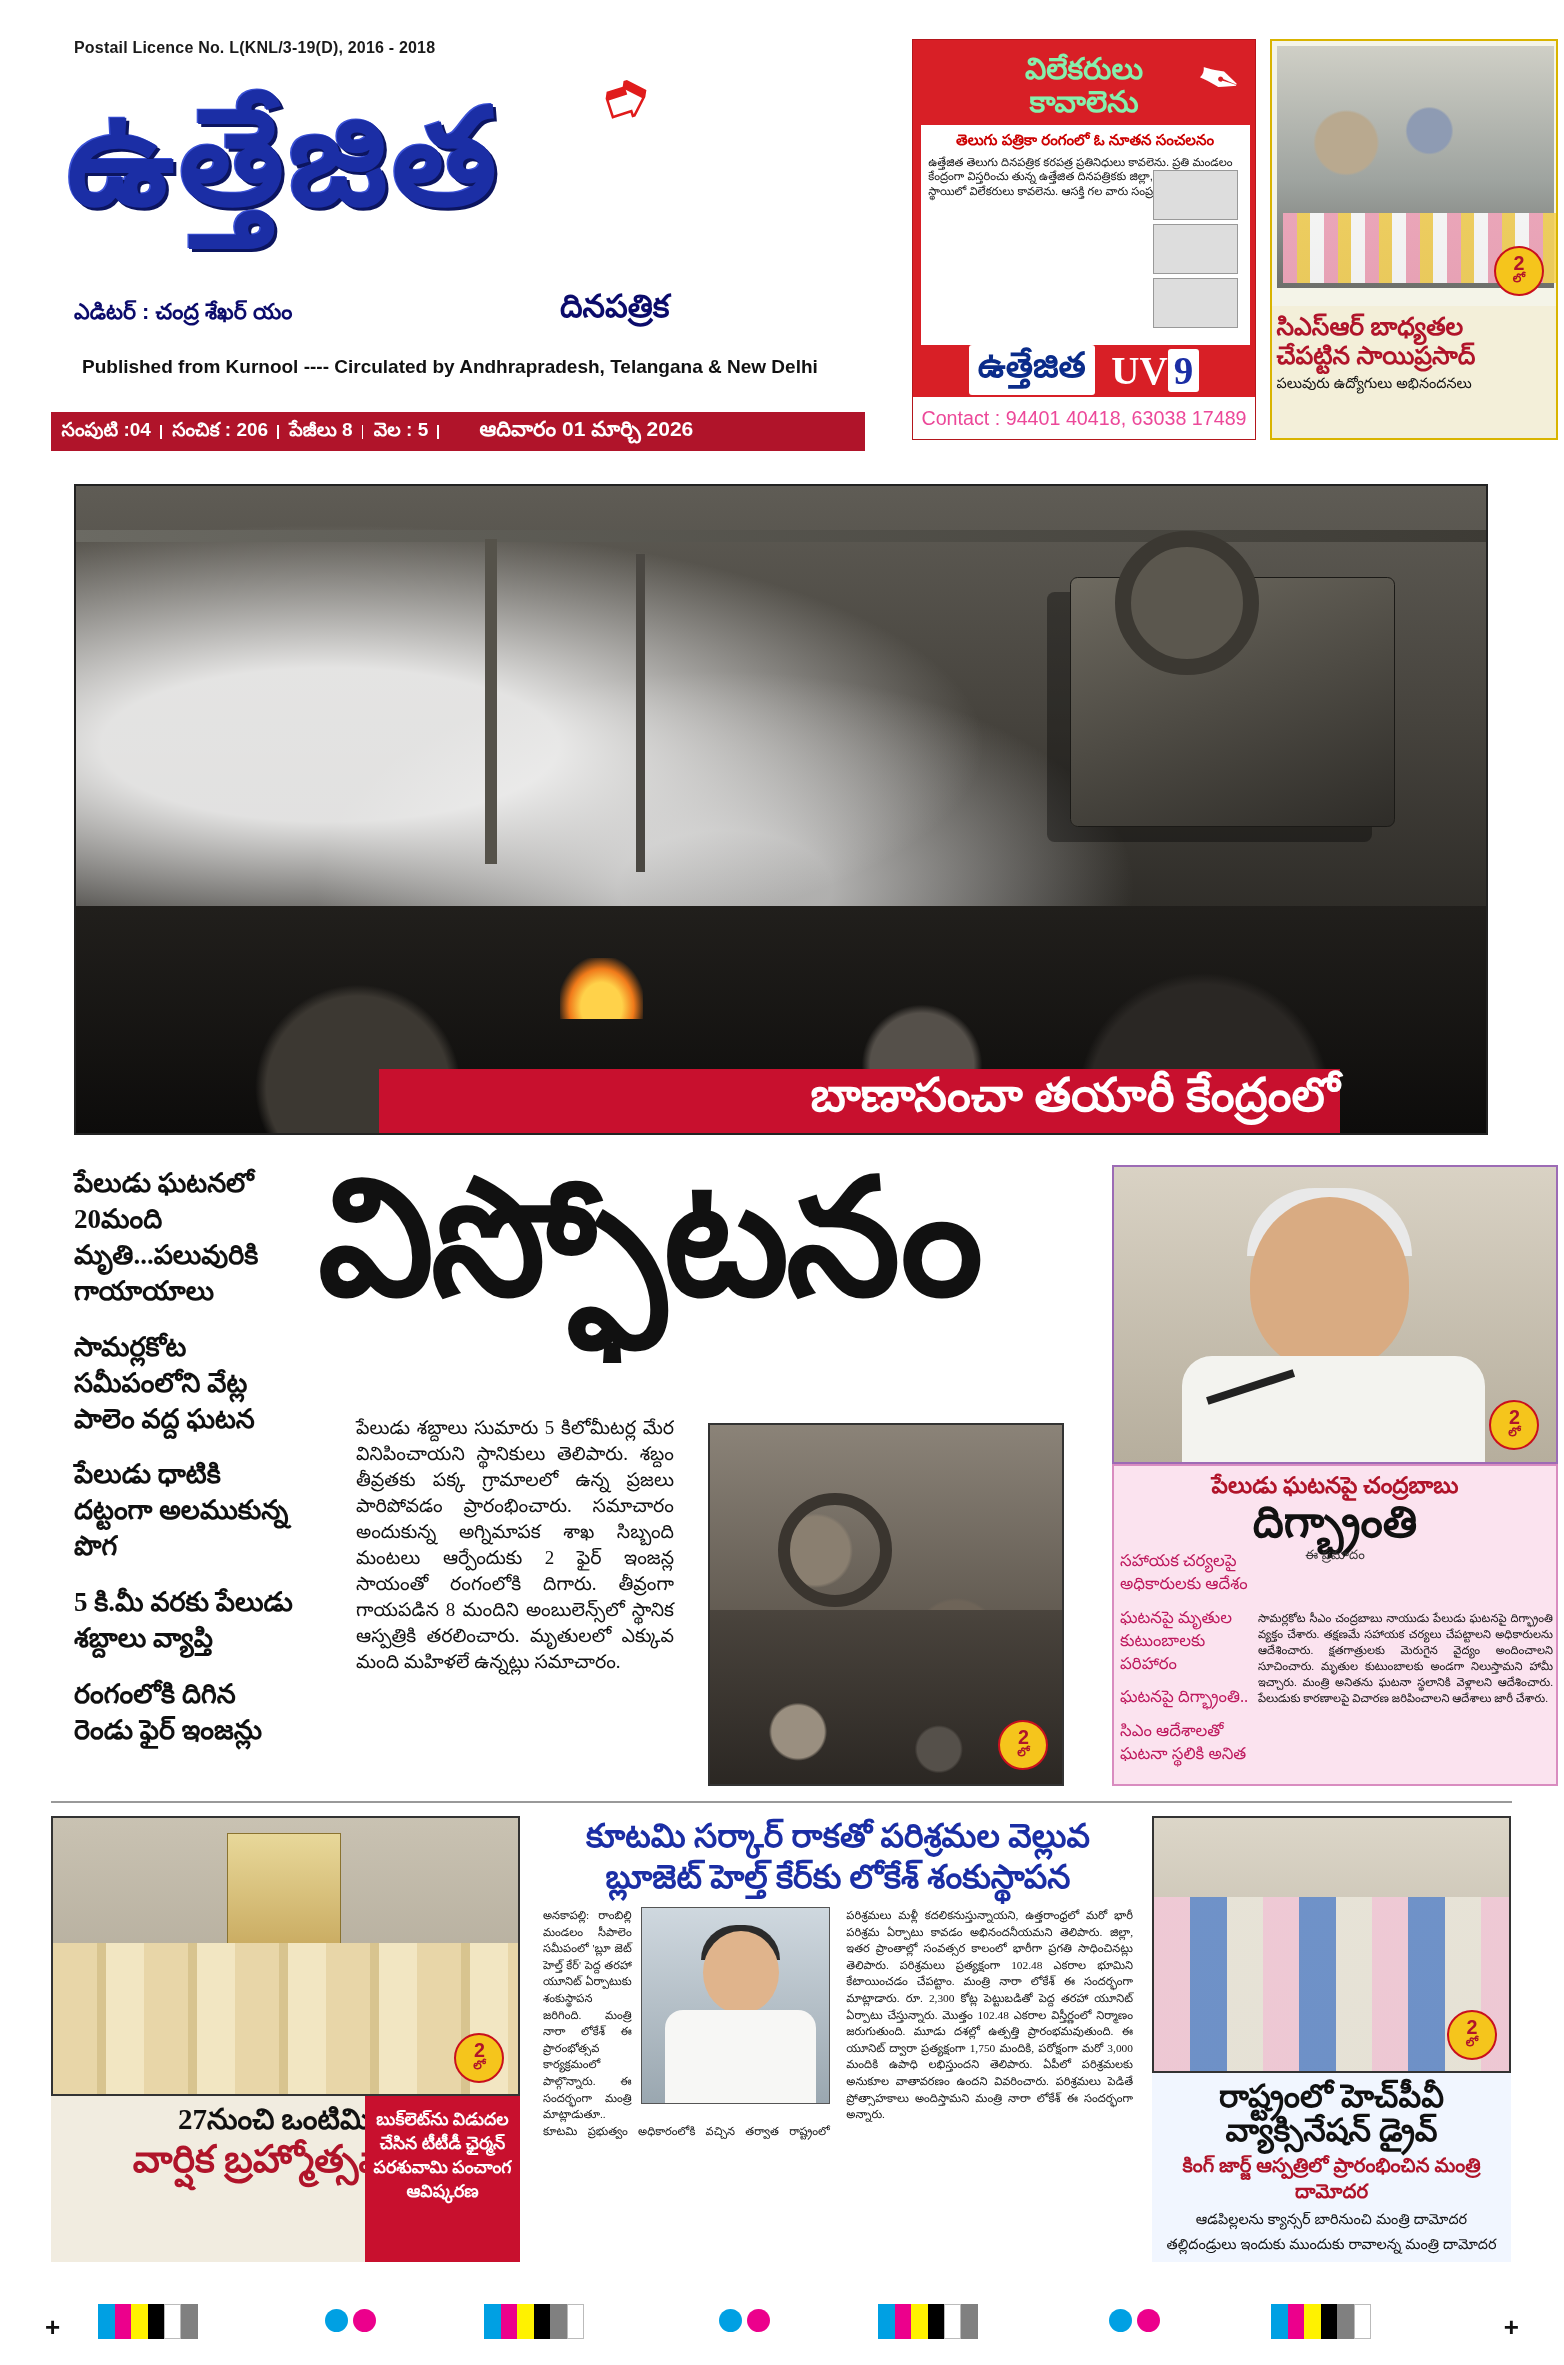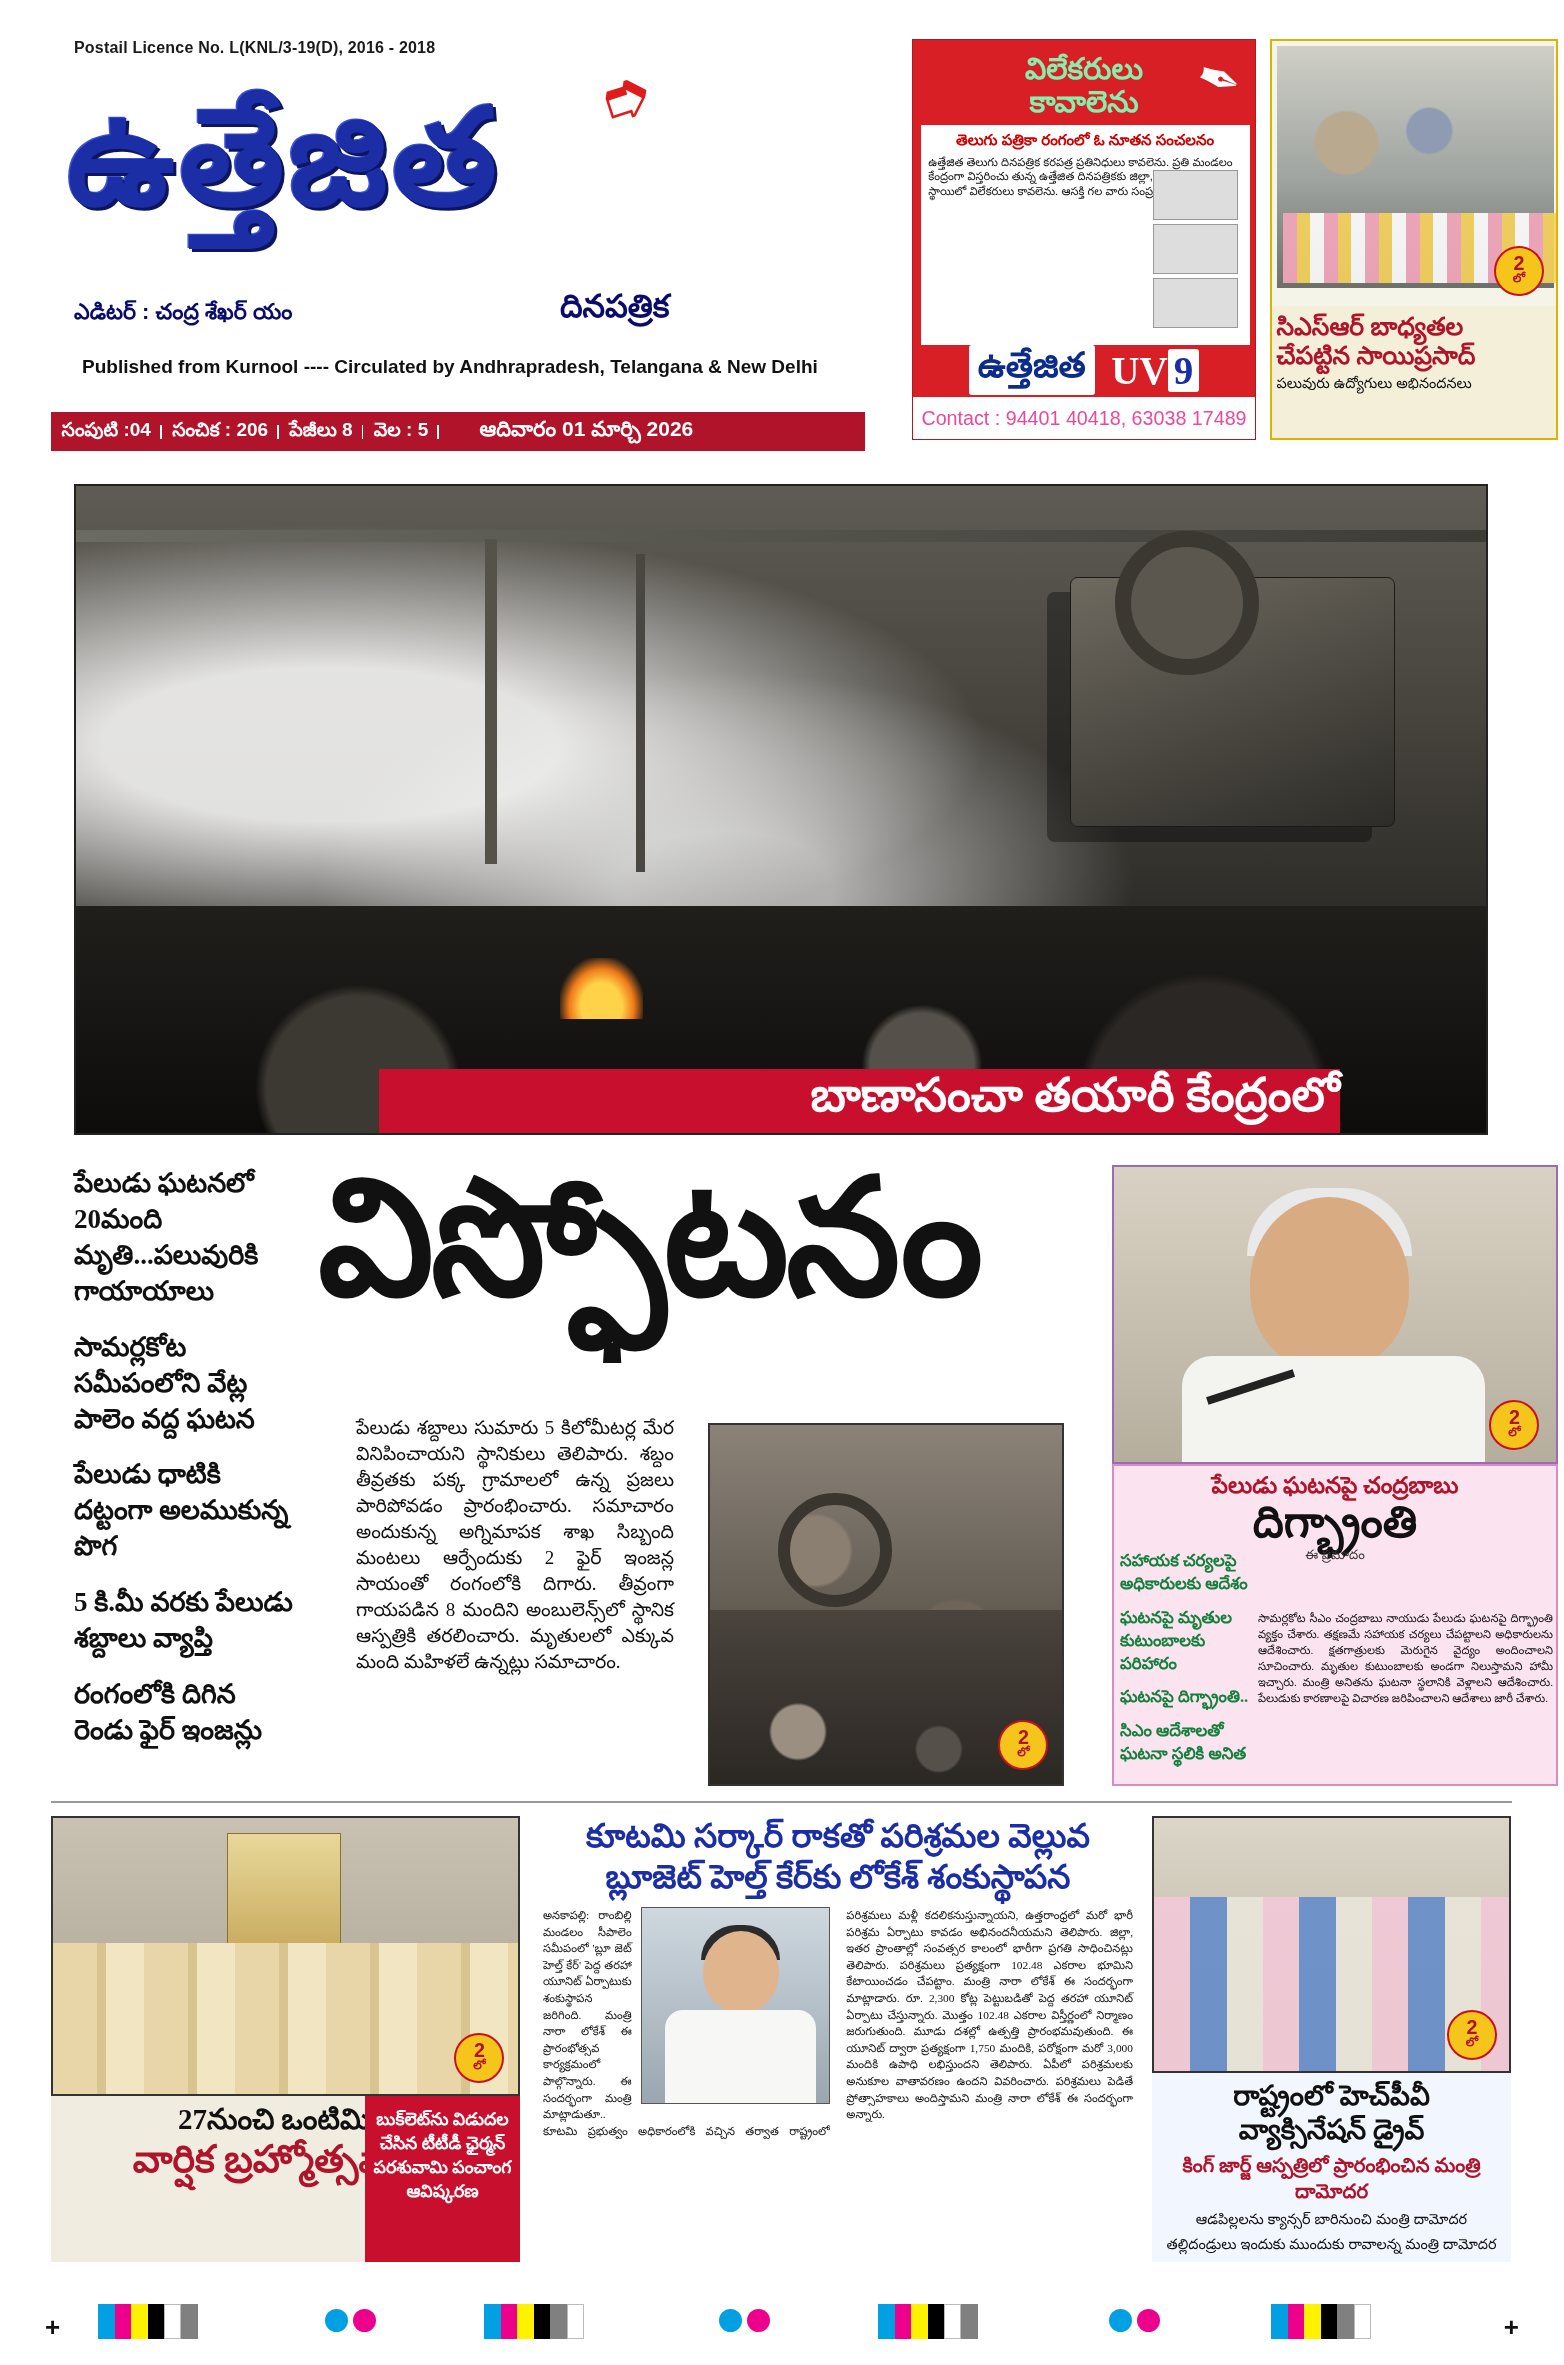--- a/index.html
+++ b/index.html
@@ -232,21 +232,21 @@
     text-align:center; font-family:"Liberation Serif", serif; font-weight:bold;
     font-size:23px; color:#b0142a; margin-top:6px; line-height:27px;
   }
   .cbn-panel .big {
     text-align:center; font-family:"Liberation Serif", serif; font-weight:bold;
     font-size:44px; color:#111; line-height:48px;
   }
   .cbn-panel .attrib { text-align:center; font-size:13px; color:#333; }
   .cbn-bullets {
     position:absolute; left:6px; top:83px; width:129px; font-size:16.6px; line-height:23px;
-    font-family:"Liberation Serif", serif; font-weight:bold; color:#15803d;
+    font-family:"Liberation Serif", serif; font-weight:normal; color:#be185d;
   }
   .cbn-bullets p { margin-bottom:10.6px; }
   .cbn-body-text {
     position:absolute; left:144px; top:144px; width:295px; font-size:11.4px; line-height:16px;
     text-align:justify; color:#111; font-family:"Liberation Serif", serif;
   }
 
   
   .bottom-row { position:absolute; left:51px; top:1816px; width:1461px; height:446px; }
   .b-left { position:absolute; left:0; top:0; width:469px; height:446px; }
@@ -308,21 +308,21 @@
   .b-right-people {
     position:absolute; left:0; bottom:0; width:100%; height:174px;
     background: repeating-linear-gradient(90deg,#f0c9d6 0 36px,#6a8fc9 36px 73px,#e8e4d8 73px 109px);
     opacity:.95;
   }
   .b-right-caption {
     position:absolute; left:0; top:257px; width:359px; height:189px; background:#f1f6ff;
     padding:6px 4.5px; text-align:center;
   }
   .b-right-caption .l1 {
-    font-family:"Liberation Serif", serif; font-weight:bold; font-size:28px; color:#111; line-height:34px;
+    font-family:"Liberation Serif", serif; font-weight:bold; font-size:32px; color:#111; line-height:34px;
   }
   .b-right-caption .l2 {
     font-family:"Liberation Serif", serif; font-weight:bold; font-size:19.7px; color:#b0142a; line-height:26px;
     margin-top:4.5px;
   }
   .b-right-caption .l3 { font-size:14.4px; color:#111; line-height:19.7px; margin-top:6px; }
 
   
   .colorbars { position:absolute; left:0; bottom:0; width:1564px; height:83px; background:#fff; }
   .cb-group { position:absolute; top:21px; display:flex; height:35px; }

